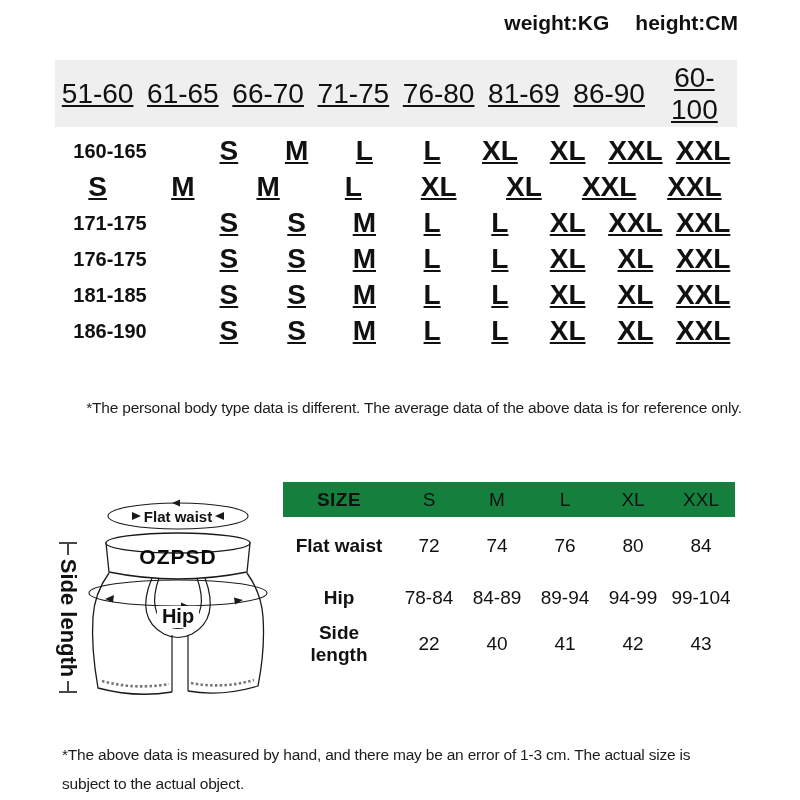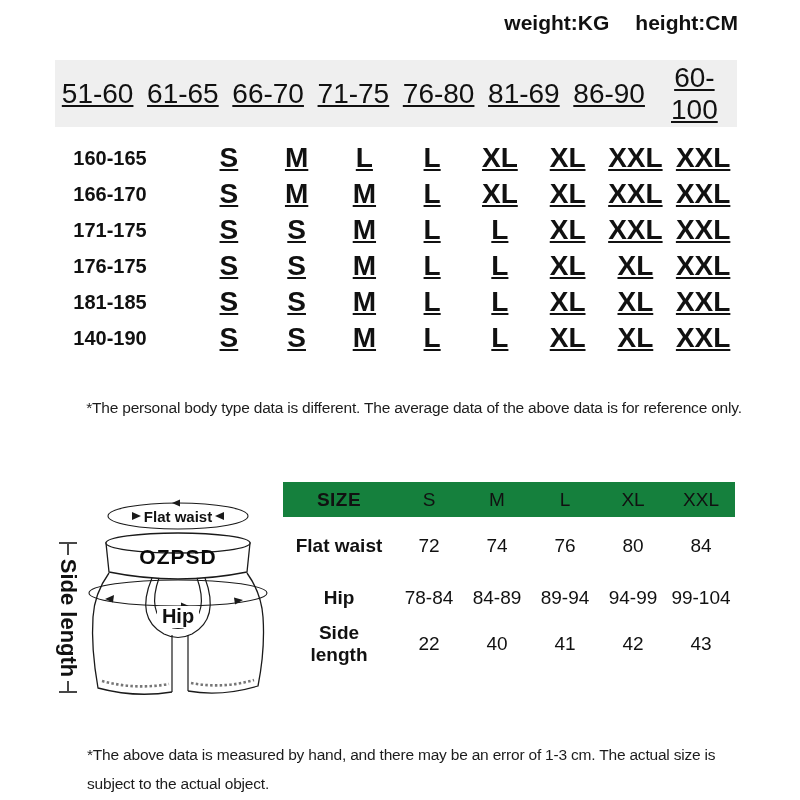--- a/index.html
+++ b/index.html
@@ -13,28 +13,28 @@
     display:flex; gap:26px; font-size:21px; font-weight:700;
   }
   
   .t1 { position:absolute; left:55px; top:60px; width:682px; }
   .t1-head { display:flex; align-items:center; height:67px; background:#efefef; }
   .t1-corner { position:relative; width:140px; height:100%; flex:0 0 140px; }
   .t1-corner svg { position:absolute; left:0; top:0; }
   .corner-top  { position:absolute; left:48px; top:4px;  font-size:20px; }
   .corner-bot  { position:absolute; left:14px; bottom:3px; font-size:20px; }
   .t1-cell { flex:1 1 0; text-align:center; font-size:28px; font-weight:500;text-decoration:underline; }
-  .t1-body { margin-top:13px; }
+  .t1-body { margin-top:6px; }
   .t1-row { display:flex; align-items:center; height:36px; }
   .t1-label { flex:0 0 140px; text-align:center; padding-right:30px; font-size:20px; font-weight:600; }
   .t1-row .t1-cell { font-weight:600; }
   
   .note1 { position:absolute; top:399px; left:0; width:800px; text-align:center;
            font-size:15.5px; color:#1c1c1c; letter-spacing:-0.2px;padding-left:28px; }
-  .note2 { position:absolute; top:740px; left:87px; width:660px;
+  .note2 { position:absolute; top:740px; left:62px; width:660px;
            font-size:15.5px; line-height:1.9; color:#1c1c1c; letter-spacing:-0.2px; }
   
   .t2 { position:absolute; left:283px; top:482px; width:452px; }
   .t2-head { display:flex; align-items:center; height:35px; background:#15803d; }
   .t2-size { flex:0 0 112px; text-align:center; font-size:19px; font-weight:600; letter-spacing:0.5px; }
   .t2-cell { flex:1 1 0; text-align:center; font-size:19px; font-weight:500; }
   .t2-row { display:flex; align-items:center; }
   .t2-row .lab { flex:0 0 112px; text-align:center; font-size:19px; font-weight:600;
                  line-height:1.15; padding:0 10px; }
   .r1 { height:58px; } .r2 { height:48px; } .r3 { height:46px; } .r4 { height:46px; }
@@ -67,21 +67,20 @@
       <div class="t1-cell">S</div>
       <div class="t1-cell">M</div>
       <div class="t1-cell">L</div>
       <div class="t1-cell">L</div>
       <div class="t1-cell">XL</div>
       <div class="t1-cell">XL</div>
       <div class="t1-cell">XXL</div>
       <div class="t1-cell">XXL</div>
     </div>
     <div class="t1-row">
-      <div class="t1-label">166-170</div>
       <div class="t1-cell">S</div>
       <div class="t1-cell">M</div>
       <div class="t1-cell">M</div>
       <div class="t1-cell">L</div>
       <div class="t1-cell">XL</div>
       <div class="t1-cell">XL</div>
       <div class="t1-cell">XXL</div>
       <div class="t1-cell">XXL</div>
     </div>
     <div class="t1-row">
@@ -111,21 +110,21 @@
       <div class="t1-cell">S</div>
       <div class="t1-cell">S</div>
       <div class="t1-cell">M</div>
       <div class="t1-cell">L</div>
       <div class="t1-cell">L</div>
       <div class="t1-cell">XL</div>
       <div class="t1-cell">XL</div>
       <div class="t1-cell">XXL</div>
     </div>
     <div class="t1-row">
-      <div class="t1-label">140-190</div>
+      <div class="t1-label">186-190</div>
       <div class="t1-cell">S</div>
       <div class="t1-cell">S</div>
       <div class="t1-cell">M</div>
       <div class="t1-cell">L</div>
       <div class="t1-cell">L</div>
       <div class="t1-cell">XL</div>
       <div class="t1-cell">XL</div>
       <div class="t1-cell">XXL</div>
     </div>
   </div>

